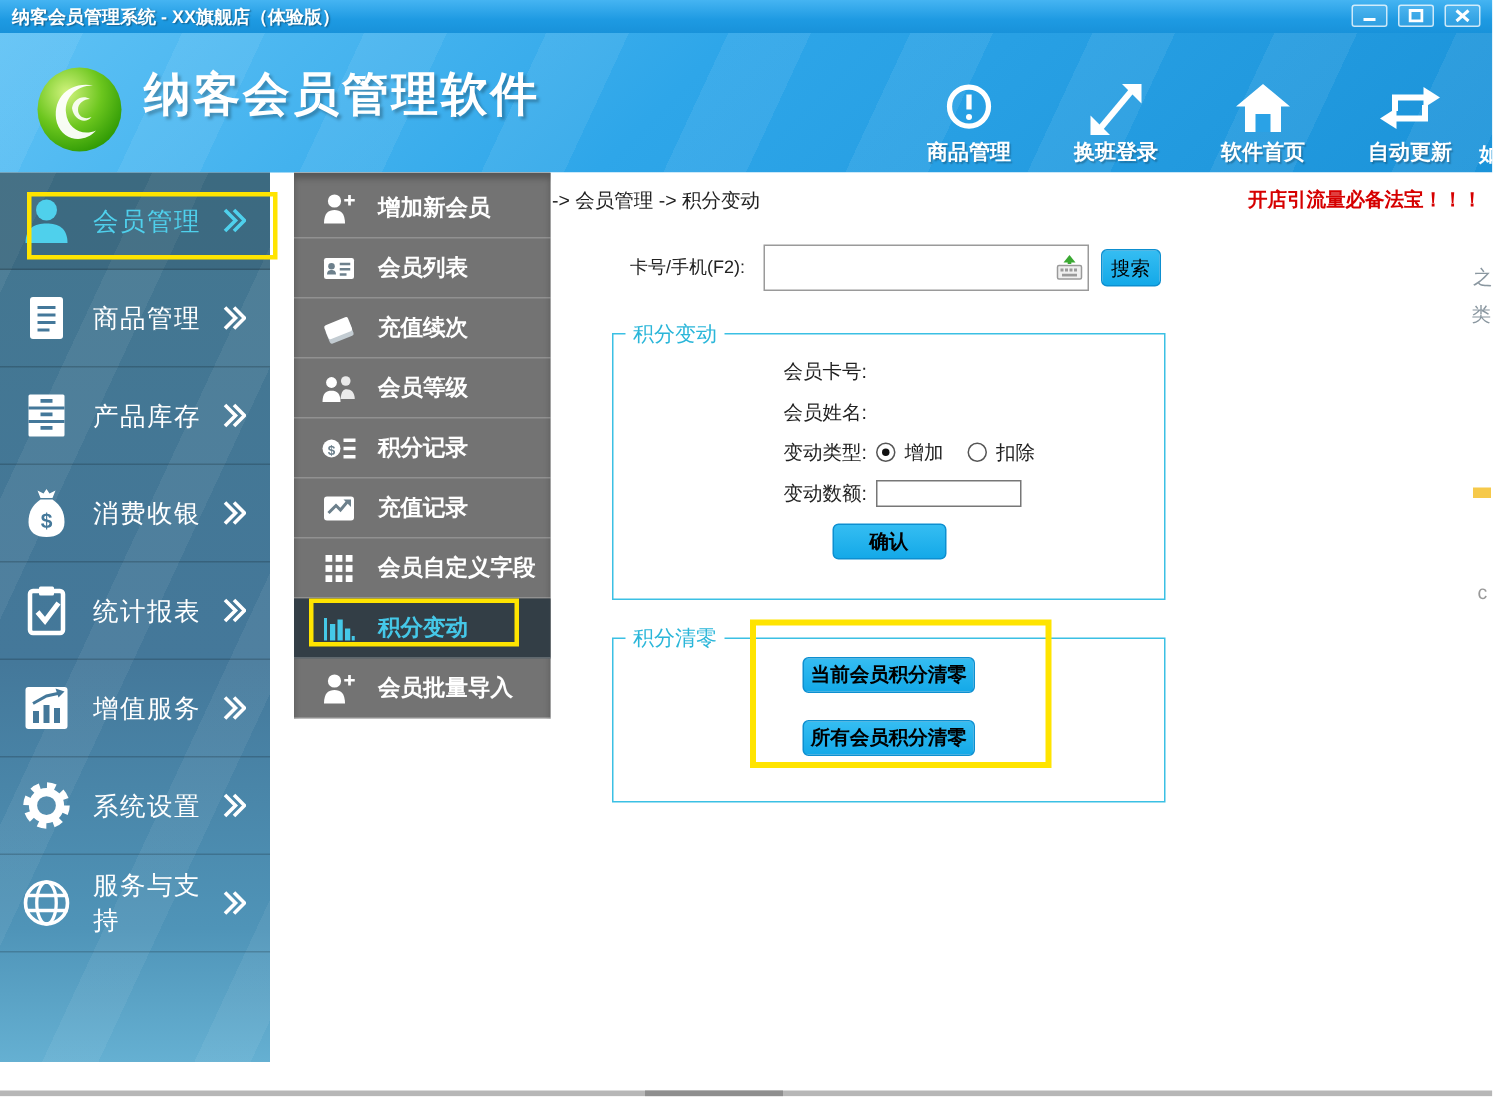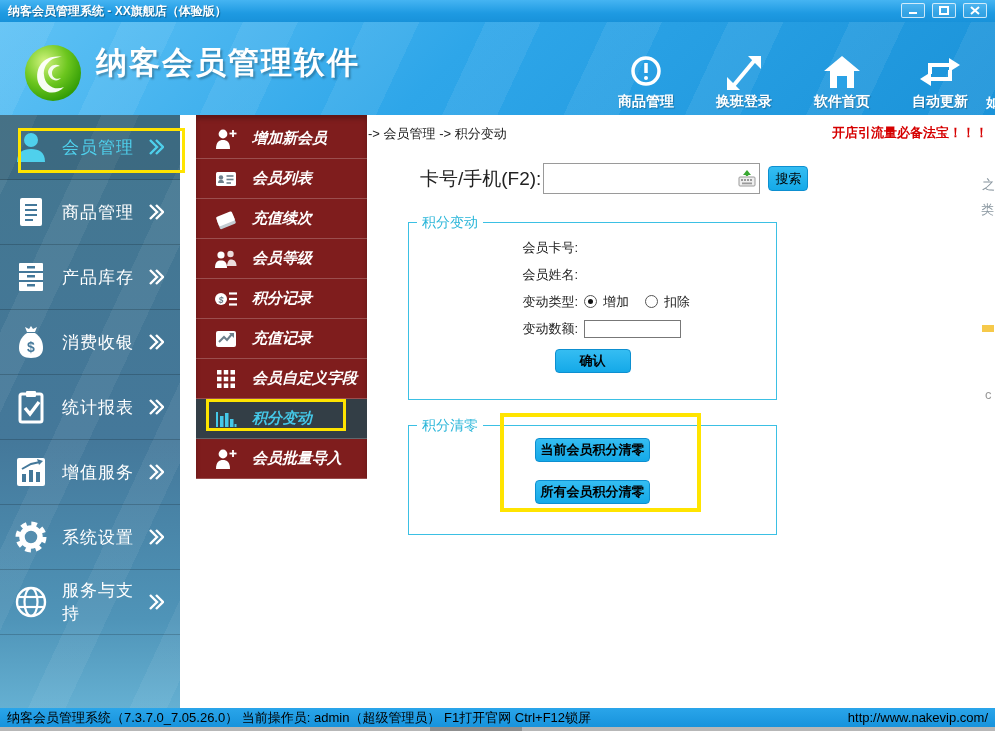--- a/index.html
+++ b/index.html
@@ -35,35 +35,35 @@
   .sidebar::after { content:""; position:absolute; inset:0; pointer-events:none;
     background:repeating-linear-gradient(115deg, rgba(255,255,255,.06) 0 34px, rgba(255,255,255,0) 34px 92px); }
   .side-item { position:relative; height:65px; display:flex; align-items:center; padding-left:12px;
     color:#fff; cursor:pointer; border-bottom:1px solid rgba(0,0,0,.18); z-index:1; }
   .side-item .sicon { width:38px; display:flex; justify-content:center; }
   .side-item .slabel { flex:1; margin-left:12px; font-size:17px; letter-spacing:1px; }
   .side-item .chev { margin-right:16px; }
   .side-item.active { color:#4fd0ec; background:rgba(0,0,0,.10); }
 
   
-  .submenu { position:absolute; left:196px; top:115px; width:171px; background:#7f1d1d;
-    padding-top:4px; box-shadow:inset 0 4px 4px rgba(0,0,0,.25); z-index:3;font-style:italic; }
+  .submenu { position:absolute; left:196px; top:115px; width:171px; background:#737373;
+    padding-top:4px; box-shadow:inset 0 4px 4px rgba(0,0,0,.25); z-index:3; }
   .sub-item { position:relative; height:40px; display:flex; align-items:center; padding-left:16px;
     color:#fff; cursor:pointer; border-bottom:1px solid rgba(255,255,255,.22); }
   .sub-item .subicon { width:28px; display:flex; justify-content:center; }
   .sub-item .sublabel { margin-left:12px; font-size:15px; font-weight:bold; }
   .sub-item.active { background:#333e46; color:#45c8e8; }
 
   
   .main { position:absolute; left:196px; top:115px; width:799px; height:593px; background:#fff; }
   .breadcrumb { position:absolute; left:368px; top:125px; font-size:13px; color:#222; z-index:2; }
   .promo { position:absolute; right:7px; top:124px; font-size:13px; font-weight:bold; color:#d60000; z-index:2; }
 
   .search-row { position:absolute; left:420px; top:163px; height:31px; display:flex; align-items:center; z-index:2; }
-  .search-label { font-size:19px; color:#222; margin-right:2px;text-align:right; }
+  .search-label { font-size:12px; color:#222; margin-right:12px;text-align:right; }
   .input-wrap { position:relative; width:217px; height:31px; }
   .input-wrap input { width:217px; height:31px; border:1px solid #9a9a9a; padding:0 26px 0 6px; font-size:14px; }
   .kb-icon { position:absolute; right:4px; top:6px; cursor:pointer; }
   .btn-cyan { background:linear-gradient(180deg,#35bdf2 0%,#14a9e8 100%); border:1px solid #0d8fd0;
     border-radius:4px; color:#000; font-size:13px; cursor:pointer;
     font-family:"Liberation Sans","DejaVu Sans",sans-serif; }
   .search-btn { width:40px; height:25px; margin-left:8px; }
 
   .fieldset { position:absolute; border:1px solid #3bc0e4; z-index:1; }
   .fs1 { left:408px; top:222px; width:369px; height:178px; padding-top:11px; }
@@ -495,21 +495,17 @@
   <div class="ybox yb1"></div>
   <div class="ybox yb2"></div>
   <div class="ybox yb3"></div>
 
   <span class="edge-frag edge-header-char">如</span>
   <span class="edge-frag edge-f1">之</span>
   <span class="edge-frag edge-f2">类</span>
   <span class="edge-frag edge-f3">c</span>
   <span class="edge-tick"></span>
 
-  <div class="statusbar">
-    <span>纳客会员管理系统（7.3.7.0_7.05.26.0）  当前操作员: admin（超级管理员） F1打开官网 Ctrl+F12锁屏</span>
-    <span>http://www.nakevip.com/</span>
-  </div>
   <div class="bottomstrip">
       <span class="seg"></span>
     </div>
 
 </div>
 
 </body></html>

